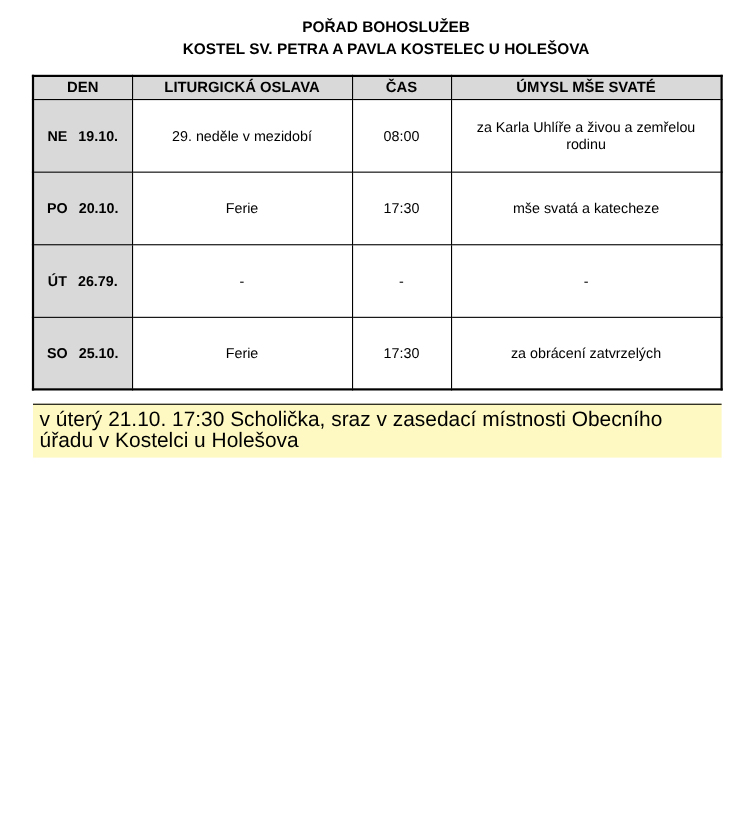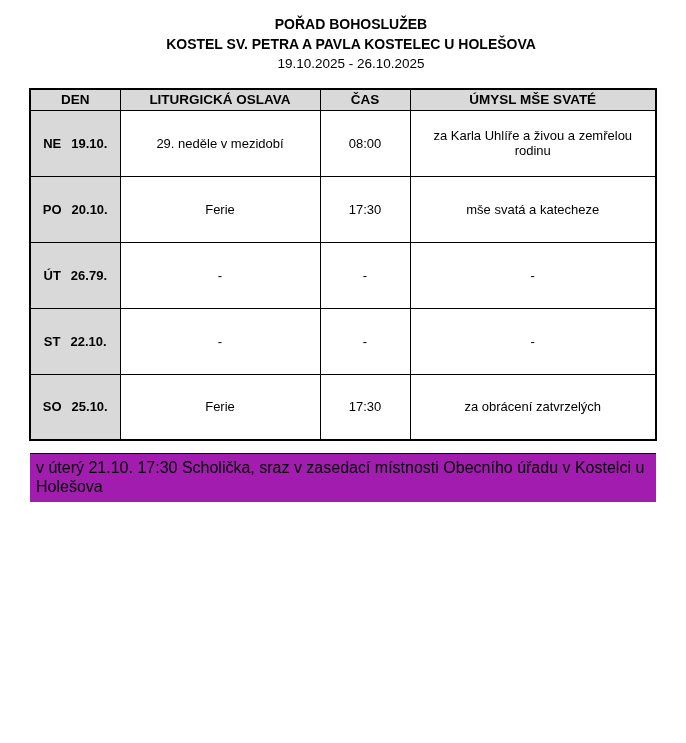--- a/index.html
+++ b/index.html
@@ -64,37 +64,36 @@
     background: #d9d9d9;
     text-align: left;
     font-weight: bold;
     font-size: 14px;
     padding-left: 8px;
   }
   td.day .abbrev { margin-right: 10px; }
   .footer-note {
     width: 626px;
     margin: 12px auto 0 auto;
-    background: #a21caf;
+    background: #fef9c3;
     border-top: 1px solid #000;
-    font-size: 16px;
+    font-size: 19px;
     line-height: 19px;
     padding: 4px 6px 6px 6px;
     box-sizing: border-box;
   }
 </style>
 </head>
 <body>
 
 <div class="page">
 
   <div class="titles">
     <div class="title-main">POŘAD BOHOSLUŽEB</div>
     <div class="title-sub">KOSTEL SV. PETRA A PAVLA KOSTELEC U HOLEŠOVA</div>
-    <div class="title-dates">19.10.2025 - 26.10.2025</div>
   </div>
 
   <table class="schedule">
     <colgroup>
       <col class="c-den">
         <col class="c-oslava">
         <col class="c-cas">
         <col class="c-umysl">
     </colgroup>
     <thead>
@@ -125,28 +124,20 @@
       <tr>
         <td class="day">
           <span class="abbrev">ÚT</span><span>26.79.</span>
         </td>
         <td>-</td>
         <td>-</td>
         <td>-</td>
       </tr>
       <tr>
         <td class="day">
-          <span class="abbrev">ST</span><span>22.10.</span>
-        </td>
-        <td>-</td>
-        <td>-</td>
-        <td>-</td>
-      </tr>
-      <tr>
-        <td class="day">
           <span class="abbrev">SO</span><span>25.10.</span>
         </td>
         <td>Ferie</td>
         <td>17:30</td>
         <td>za obrácení zatvrzelých</td>
       </tr>
     </tbody>
   </table>
 
   <div class="footer-note">v úterý 21.10. 17:30 Scholička, sraz v zasedací místnosti Obecního úřadu v Kostelci u Holešova</div>

